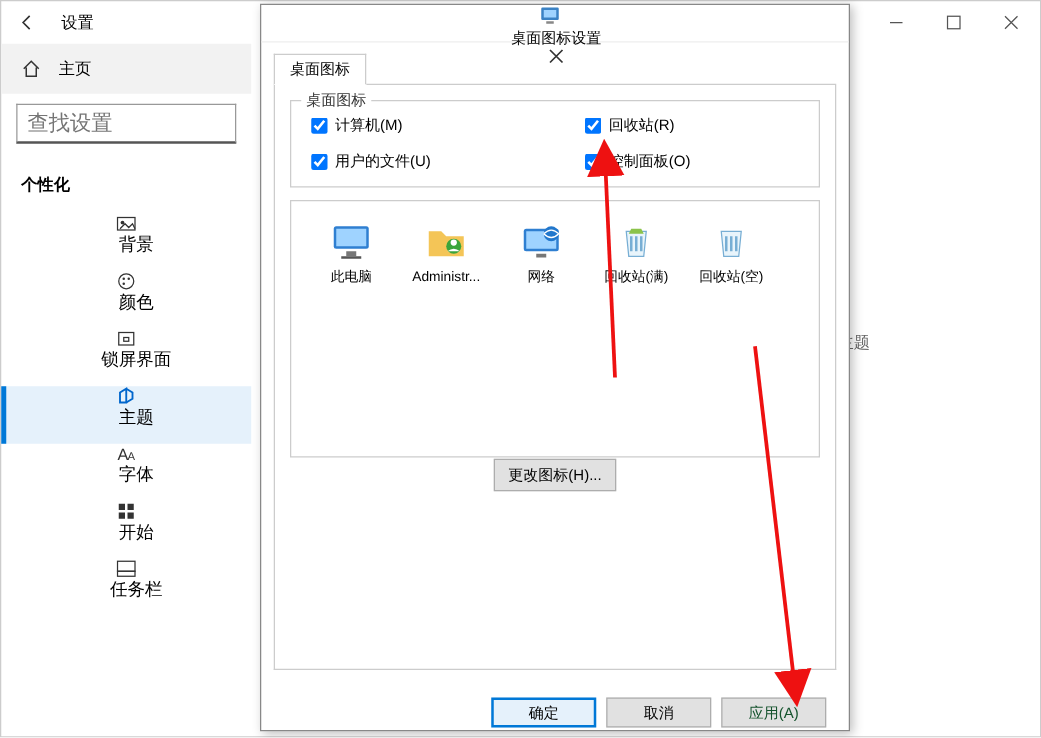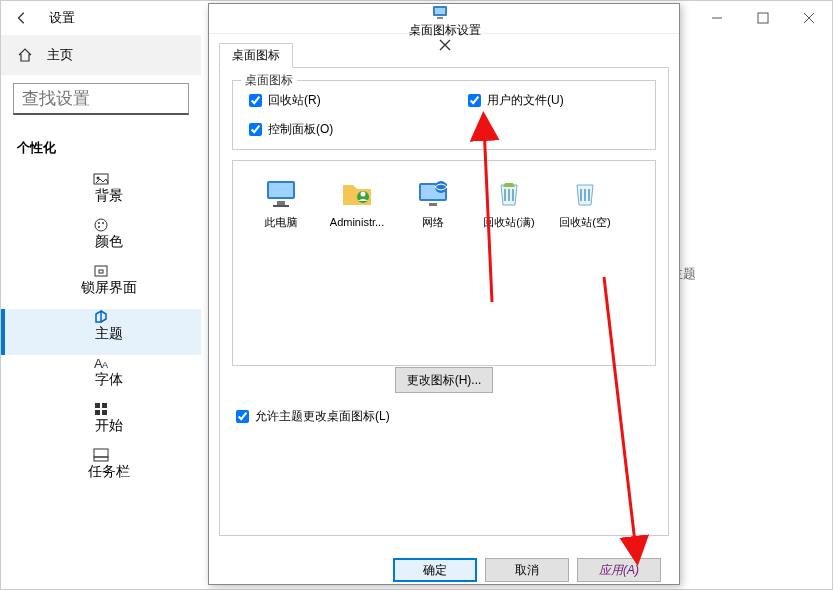--- a/index.html
+++ b/index.html
@@ -52,21 +52,21 @@
 
 .button-row { display:flex; justify-content:center; gap:12px; margin-top: 1px; }
 .button-row button { height: 26px; min-width: 98px; font-size:12px; background:#e1e1e1; border:1px solid #adadad; cursor:pointer;}
 
 .allow-check { margin-top: 14px; font-size:12px; display:flex; align-items:center;}
 .allow-check input { margin-right:6px;}
 
 .dialog-buttons { position:absolute; bottom: 2px; right: 18px; display:flex; gap: 8px;}
 .dialog-buttons button { width: 84px; height: 24px; font-size:12px; border:1px solid #adadad; background:#e1e1e1; cursor:pointer; }
 .dialog-buttons button.primary { border: 2px solid #0078d7; background:#e5f1fb;}
-.dialog-buttons button.disabled { color:#701a75;font-style:italic; }
+.dialog-buttons button.disabled { color:#14532d; }
 
 
 .arrow { position:absolute; pointer-events:none; }
 .arrow svg { overflow:visible; }
 
 
 </style>
 </head>
 <body>
 
@@ -206,20 +206,24 @@
   <div class="dialog-body">
     <div class="tab-strip">
       <div class="tab">桌面图标</div>
     </div>
     <div class="tab-content">
       <div class="groupbox">
         <span class="group-legend">桌面图标</span>
         <div class="check-grid" id="check-grid">
             <label class="chk">
               <input type="checkbox" checked="" style="">
+              <span>计算机(M)</span>
+            </label>
+            <label class="chk">
+              <input type="checkbox" checked="" style="">
               <span>回收站(R)</span>
             </label>
             <label class="chk">
               <input type="checkbox" checked="" style="">
               <span>用户的文件(U)</span>
             </label>
             <label class="chk">
               <input type="checkbox" checked="" style="">
               <span>控制面板(O)</span>
             </label>
@@ -283,24 +287,20 @@
               </svg>
             </div>
             <div class="lab">回收站(空)</div>
           </div>
         </div>
 
       <div class="button-row">
         <button>更改图标(H)...</button>
       </div>
 
-      <label class="allow-check">
-        <input type="checkbox" id="allow-theme-cb" checked="" style="">
-        <span>允许主题更改桌面图标(L)</span>
-      </label>
     </div>
   </div>
   <div class="dialog-buttons">
     <button class="primary">确定</button>
     <button>取消</button>
     <button class="disabled">应用(A)</button>
   </div>
 </div>
 
 <div class="arrow" style="left:0; top:0;">

